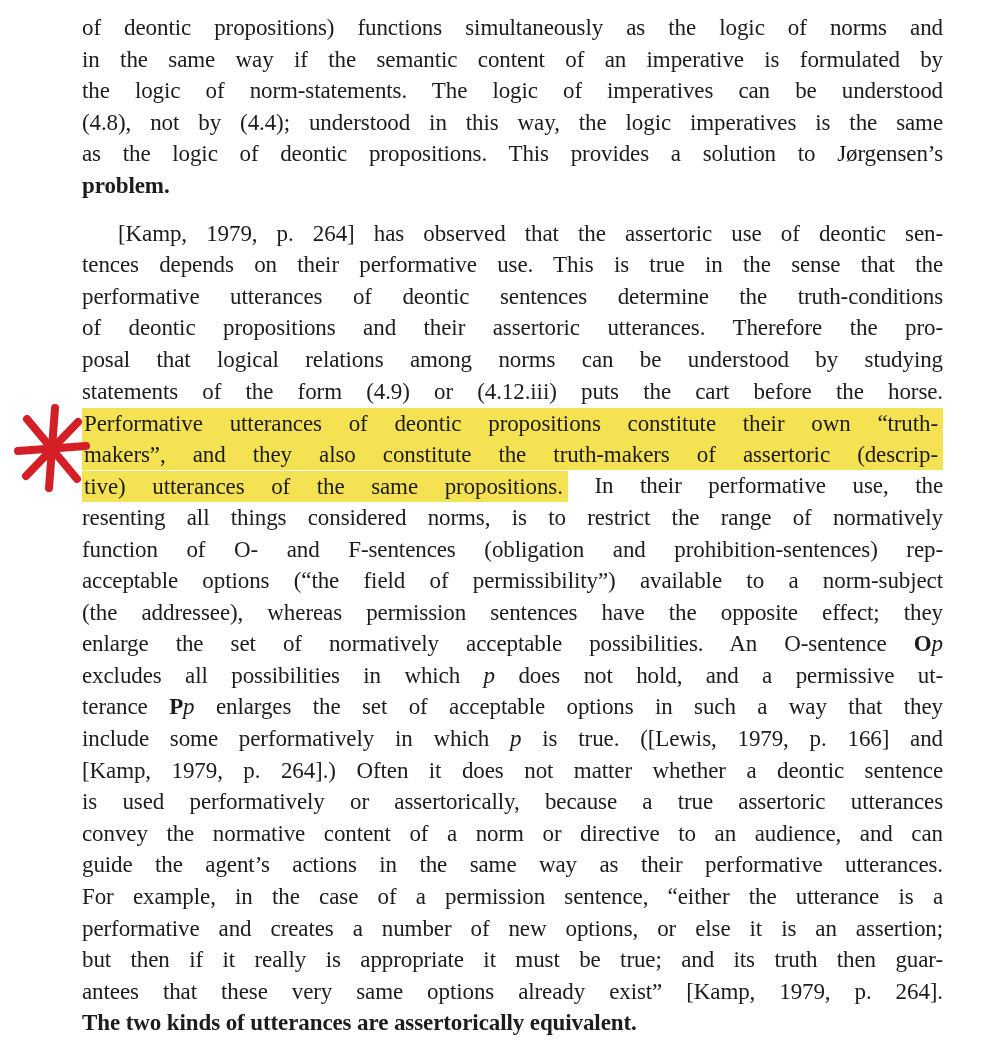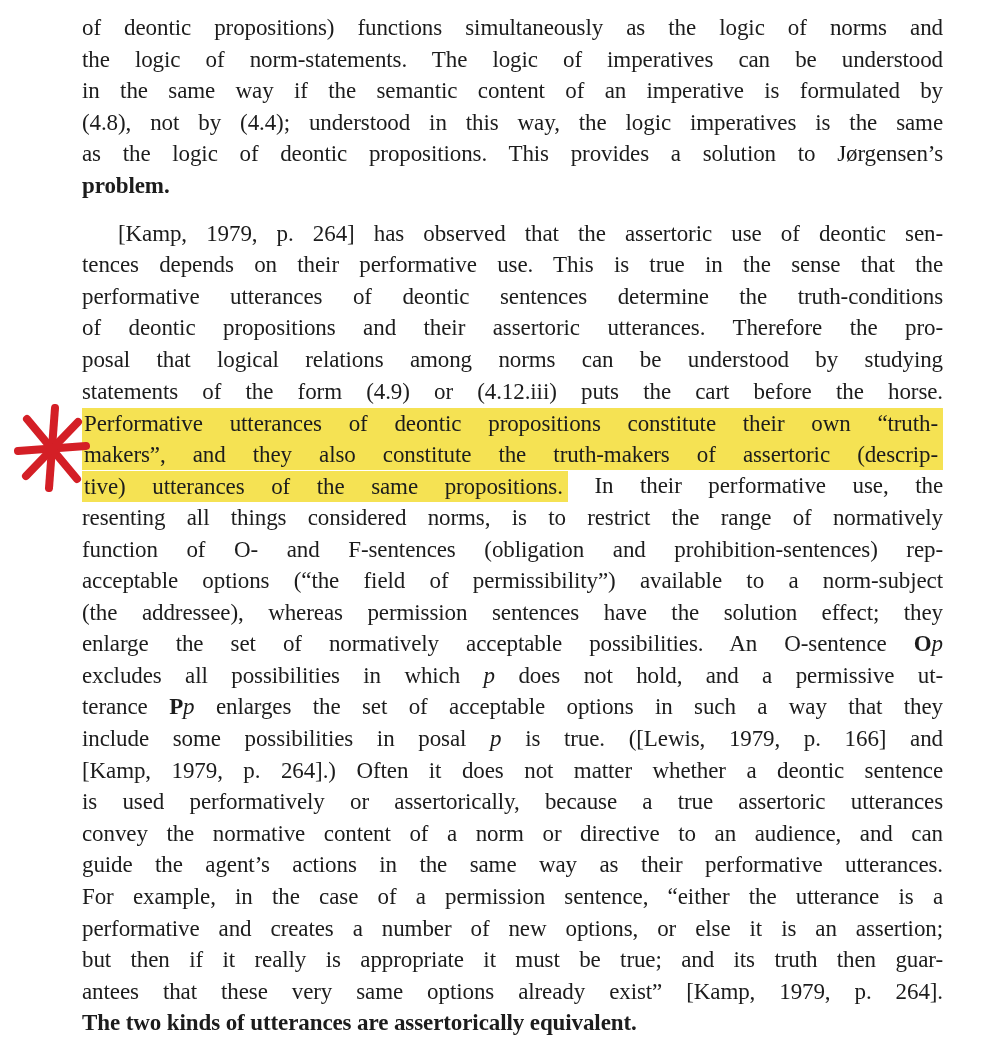--- a/index.html
+++ b/index.html
@@ -78,44 +78,44 @@
         <line x1="4" y1="47" x2="72" y2="42"></line>
         <line x1="13" y1="15" x2="63" y2="75"></line>
         <line x1="64" y1="18" x2="12" y2="72"></line>
       </g>
     </svg>
   </div>
 
   <div class="text-column">
       <div class="paragraph">
         <div class="line"><span class="">of deontic propositions) functions simultaneously as the logic of norms and</span></div>
+        <div class="line"><span class="">in the same way if the semantic content of an imperative is formulated by</span></div>
         <div class="line"><span class="">the logic of norm-statements. The logic of imperatives can be understood</span></div>
-        <div class="line"><span class="">in the same way if the semantic content of an imperative is formulated by</span></div>
         <div class="line"><span class="">(4.8), not by (4.4); understood in this way, the logic imperatives is the same</span></div>
         <div class="line"><span class="">as the logic of deontic propositions. This provides a solution to Jørgensen’s</span></div>
         <div class="line line-last"><span class="">problem.</span></div>
       </div>
       <div class="paragraph indented">
         <div class="line"><span class="">[Kamp, 1979, p. 264] has observed that the assertoric use of deontic sen-</span></div>
         <div class="line"><span class="">tences depends on their performative use. This is true in the sense that the</span></div>
         <div class="line"><span class="">performative utterances of deontic sentences determine the truth-conditions</span></div>
         <div class="line"><span class="">of deontic propositions and their assertoric utterances. Therefore the pro-</span></div>
         <div class="line"><span class="">posal that logical relations among norms can be understood by studying</span></div>
         <div class="line"><span class="">statements of the form (4.9) or (4.12.iii) puts the cart before the horse.</span></div>
         <div class="line"><span class="hl ">Performative utterances of deontic propositions constitute their own “truth-</span></div>
         <div class="line"><span class="hl ">makers”, and they also constitute the truth-makers of assertoric (descrip-</span></div>
         <div class="line"><span class="hl ">tive) utterances of the same propositions.</span><span class=""> In their performative use, the</span></div>
         <div class="line"><span class="">resenting all things considered norms, is to restrict the range of normatively</span></div>
         <div class="line"><span class="">function of O- and F-sentences (obligation and prohibition-sentences) rep-</span></div>
         <div class="line"><span class="">acceptable options (“the field of permissibility”) available to a norm-subject</span></div>
-        <div class="line"><span class="">(the addressee), whereas permission sentences have the solution effect; they</span></div>
+        <div class="line"><span class="">(the addressee), whereas permission sentences have the opposite effect; they</span></div>
         <div class="line"><span class="">enlarge the set of normatively acceptable possibilities. An O-sentence </span><span class="b ">O</span><span class="i ">p</span></div>
         <div class="line"><span class="">excludes all possibilities in which </span><span class="i ">p</span><span class=""> does not hold, and a permissive ut-</span></div>
         <div class="line"><span class="">terance </span><span class="b ">P</span><span class="i ">p</span><span class=""> enlarges the set of acceptable options in such a way that they</span></div>
-        <div class="line"><span class="">include some possibilities in posal </span><span class="i ">p</span><span class=""> is true. ([Lewis, 1979, p. 166] and</span></div>
+        <div class="line"><span class="">include some performatively in which </span><span class="i ">p</span><span class=""> is true. ([Lewis, 1979, p. 166] and</span></div>
         <div class="line"><span class="">[Kamp, 1979, p. 264].) Often it does not matter whether a deontic sentence</span></div>
         <div class="line"><span class="">is used performatively or assertorically, because a true assertoric utterances</span></div>
         <div class="line"><span class="">convey the normative content of a norm or directive to an audience, and can</span></div>
         <div class="line"><span class="">guide the agent’s actions in the same way as their performative utterances.</span></div>
         <div class="line"><span class="">For example, in the case of a permission sentence, “either the utterance is a</span></div>
         <div class="line"><span class="">performative and creates a number of new options, or else it is an assertion;</span></div>
         <div class="line"><span class="">but then if it really is appropriate it must be true; and its truth then guar-</span></div>
         <div class="line"><span class="">antees that these very same options already exist” [Kamp, 1979, p. 264].</span></div>
         <div class="line line-last"><span class="">The two kinds of utterances are assertorically equivalent.</span></div>
       </div>

